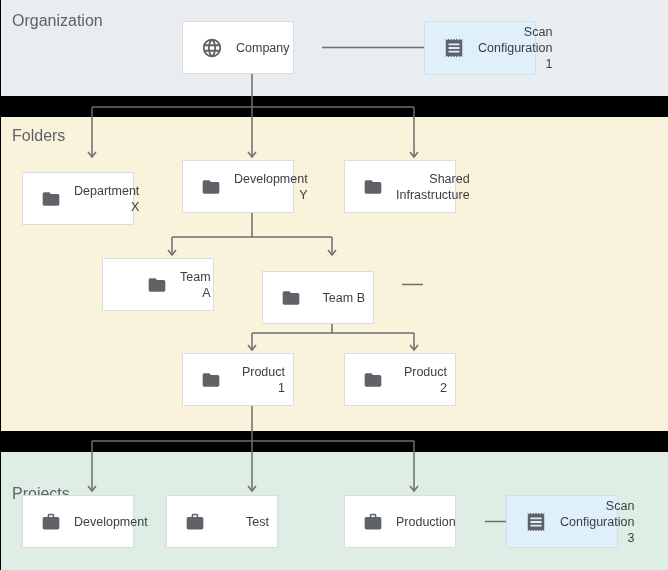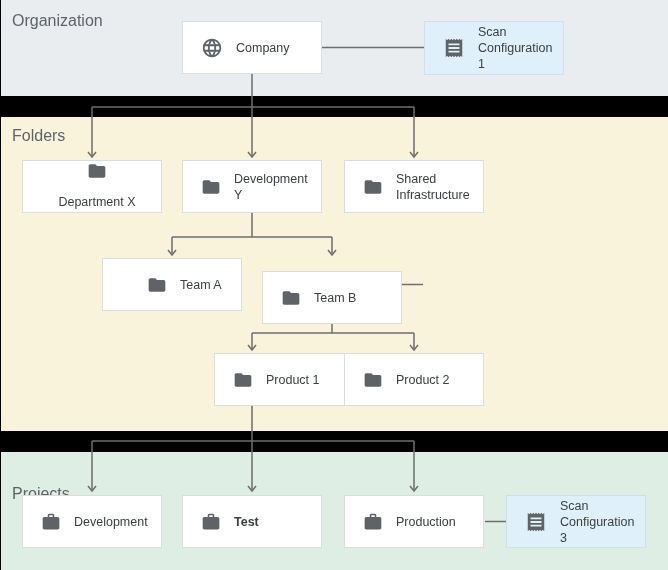--- a/index.html
+++ b/index.html
@@ -42,56 +42,57 @@
     position: absolute;
     left: 0; top: 0;
     width: 668px; height: 570px;
     z-index: 5;
     pointer-events: none;
   }
 
   
   .node {
     position: absolute;
-    width: 140px;
+    width: 112px;
     height: 53px;
     background: #ffffff;
     border: 1px solid #dadce0;
     display: flex;
     align-items: center;
     padding: 0 8px 0 18px;
     gap: 13px;
     z-index: 10;
+    text-align: right;
   }
   .node.scan {
     background: #e0f0fb;
     border: 1px solid #cfe0ea;
   }
   .node-label {
     font-size: 12.5px;
     line-height: 16px;
     color: #3c4043;
     flex: 1;
   }
   .icon { flex: 0 0 auto; display: flex; align-items: center; }
   .icon svg { display: block; fill: #5f6368; }
 
   
   .pos-company      { left: 182px; top: 21px; }
   .pos-scan1        { left: 424px; top: 21px;  height: 54px; }
-  .pos-dept-x       { left: 22px;  top: 160px; flex-direction: column; }
+  .pos-dept-x       { left: 22px;  top: 172px; }
   .pos-dept-y       { left: 182px; top: 160px; }
   .pos-shared-infra { left: 344px; top: 160px; }
   .pos-team-a       { left: 102px; top: 258px; padding-left: 44px; }
   .pos-team-b       { left: 262px; top: 258px; margin-top: 13px; }
   .pos-scan2        { left: 424px; top: 258px; }
-  .pos-product-1    { left: 182px; top: 353px; margin-left: 32px; }
+  .pos-product-1    { left: 182px; top: 353px; }
   .pos-product-2    { left: 344px; top: 353px; }
   .pos-development  { left: 22px;  top: 495px; }
-  .pos-test         { left: 182px; top: 495px; font-weight: bold; }
+  .pos-test         { left: 166px; top: 495px; }
   .pos-production   { left: 344px; top: 495px; }
   .pos-scan3        { left: 506px; top: 495px; }
 </style>
 </head>
 <body>
 
 <div class="canvas">
 
   <div class="band band-organization"></div>
   <div class="band band-folders"></div>

